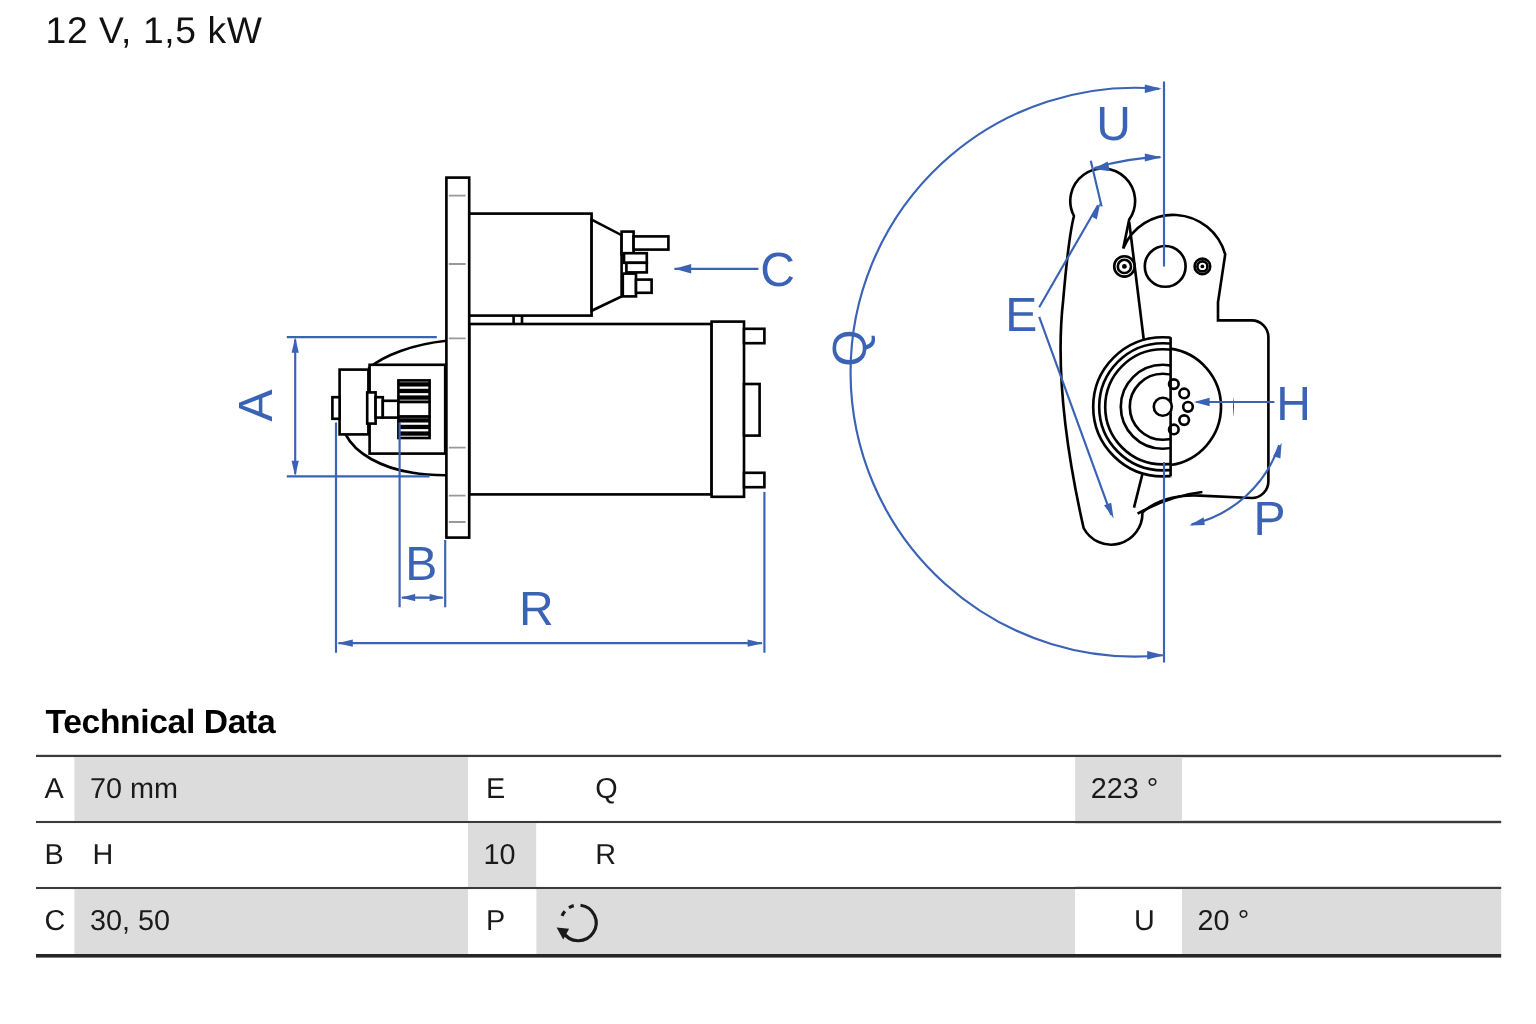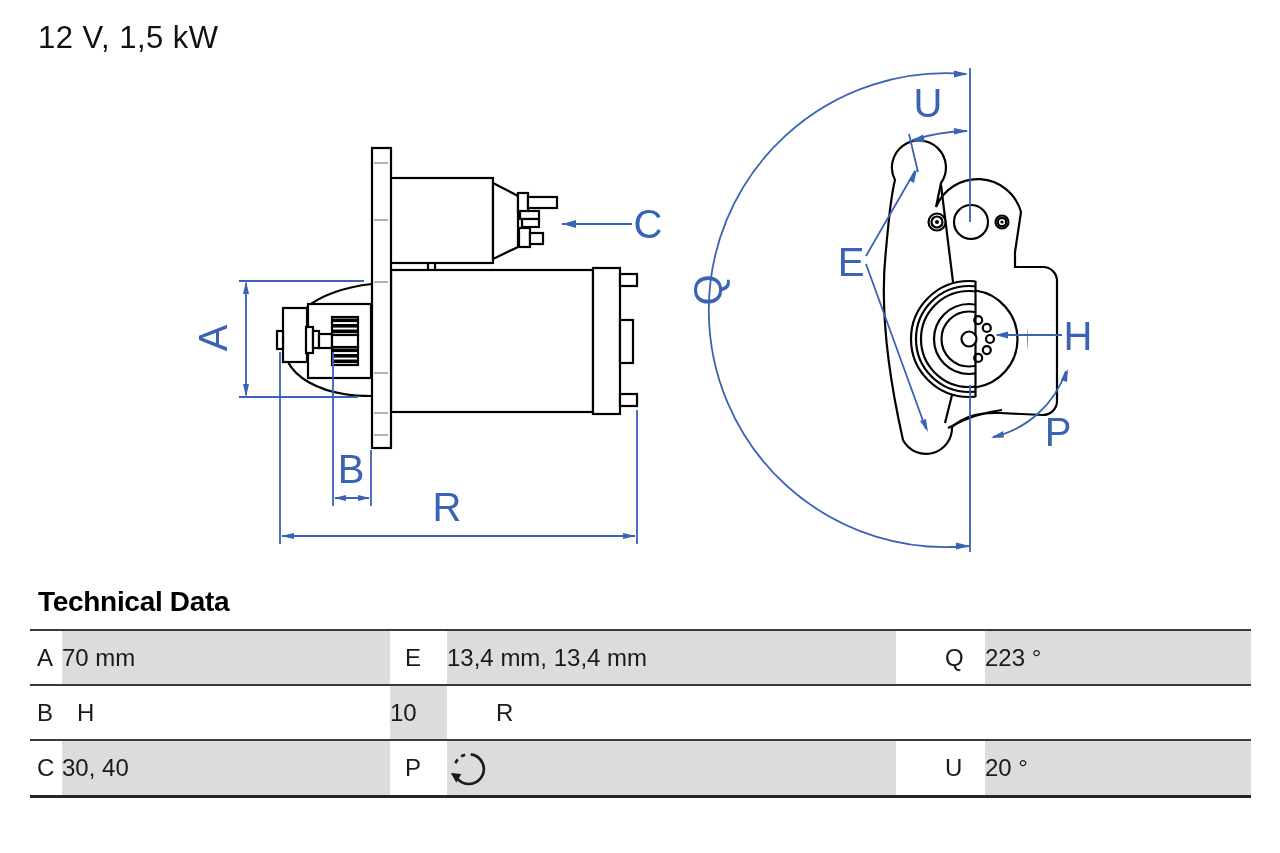--- a/index.html
+++ b/index.html
@@ -1,25 +1,25 @@
 <!DOCTYPE html>
 <html><head>
 <meta charset="utf-8">
 <style>
   html,body{margin:0;padding:0;background:#fff;}
   body{width:1280px;height:853px;position:relative;font-family:"Liberation Sans",sans-serif;overflow:hidden;}
-  .page-title{position:absolute;left:38px;top:20px;font-size:31px;color:#111;letter-spacing:0.5px;}
+  .page-title{position:absolute;left:38px;top:8px;font-size:31px;color:#111;letter-spacing:0.5px;}
   #drawing{position:absolute;left:0;top:0;}
   .tech-heading{position:absolute;left:38px;top:586px;font-size:28px;font-weight:bold;color:#000000;letter-spacing:-0.3px;}
   .tech-table{position:absolute;left:30px;top:629px;width:1221px;border-bottom:3px solid #262626;}
   .trow{display:grid;grid-template-columns:32px 328px 57px 449px 89px 266px;height:55px;box-sizing:border-box;border-top:2px solid #3a3a3a;}
   .trow:last-child{height:56px;}
   .cell{display:flex;align-items:center;font-size:24px;color:#1a1a1a;}
   .kcell{background:#fff;}
-  .vcell{background:#dcdcdc;}
+  .vcell{background:#dcdcdc;padding-left:13px;}
   .k1{padding-left:7px;} .k2{padding-left:15px;} .k3{padding-left:49px;}
   svg text{font-family:"Liberation Sans",sans-serif;}
 </style>
 </head>
 <body>
 
 <div class="page-title">12 V, 1,5 kW</div>
 
 <svg id="drawing" width="1280" height="580" viewBox="0 0 1280 580">
 
@@ -168,33 +168,32 @@
   </g>
 </svg>
 
 <div class="tech-heading">Technical Data</div>
 
 <div class="tech-table">
   <div class="trow">
     <div class="cell kcell k1">A</div>
     <div class="cell vcell">70 mm</div>
     <div class="cell kcell k2">E</div>
-    <div class="cell vcell">13,4 mm, 13,4 mm</div>
     <div class="cell kcell k3">Q</div>
     <div class="cell vcell">223 °</div>
   </div>
   <div class="trow">
     <div class="cell kcell k1">B</div>
     <div class="cell kcell k2">H</div>
     <div class="cell vcell">10</div>
     <div class="cell kcell k3">R</div>
   </div>
   <div class="trow">
     <div class="cell kcell k1">C</div>
-    <div class="cell vcell">30, 40</div>
+    <div class="cell vcell">30, 50</div>
     <div class="cell kcell k2">P</div>
     <div class="cell vcell">
       <svg width="44" height="44" viewBox="0 0 40 40">
         <path d="M21.6,7.6 A13.5,13.5 0 1 1 8.3,27.8" fill="none" stroke="#1a1a1a" stroke-width="2.4"></path>
         <path d="M16.5,7.9 A13.5,13.5 0 0 0 7.3,16.4" fill="none" stroke="#1a1a1a" stroke-width="2.4" stroke-dasharray="4 4"></path>
         <polygon points="3.5,24.5 13,25.5 8.5,33.5" fill="#1a1a1a"></polygon>
         </svg>
         <span></span>
 
     </div>

